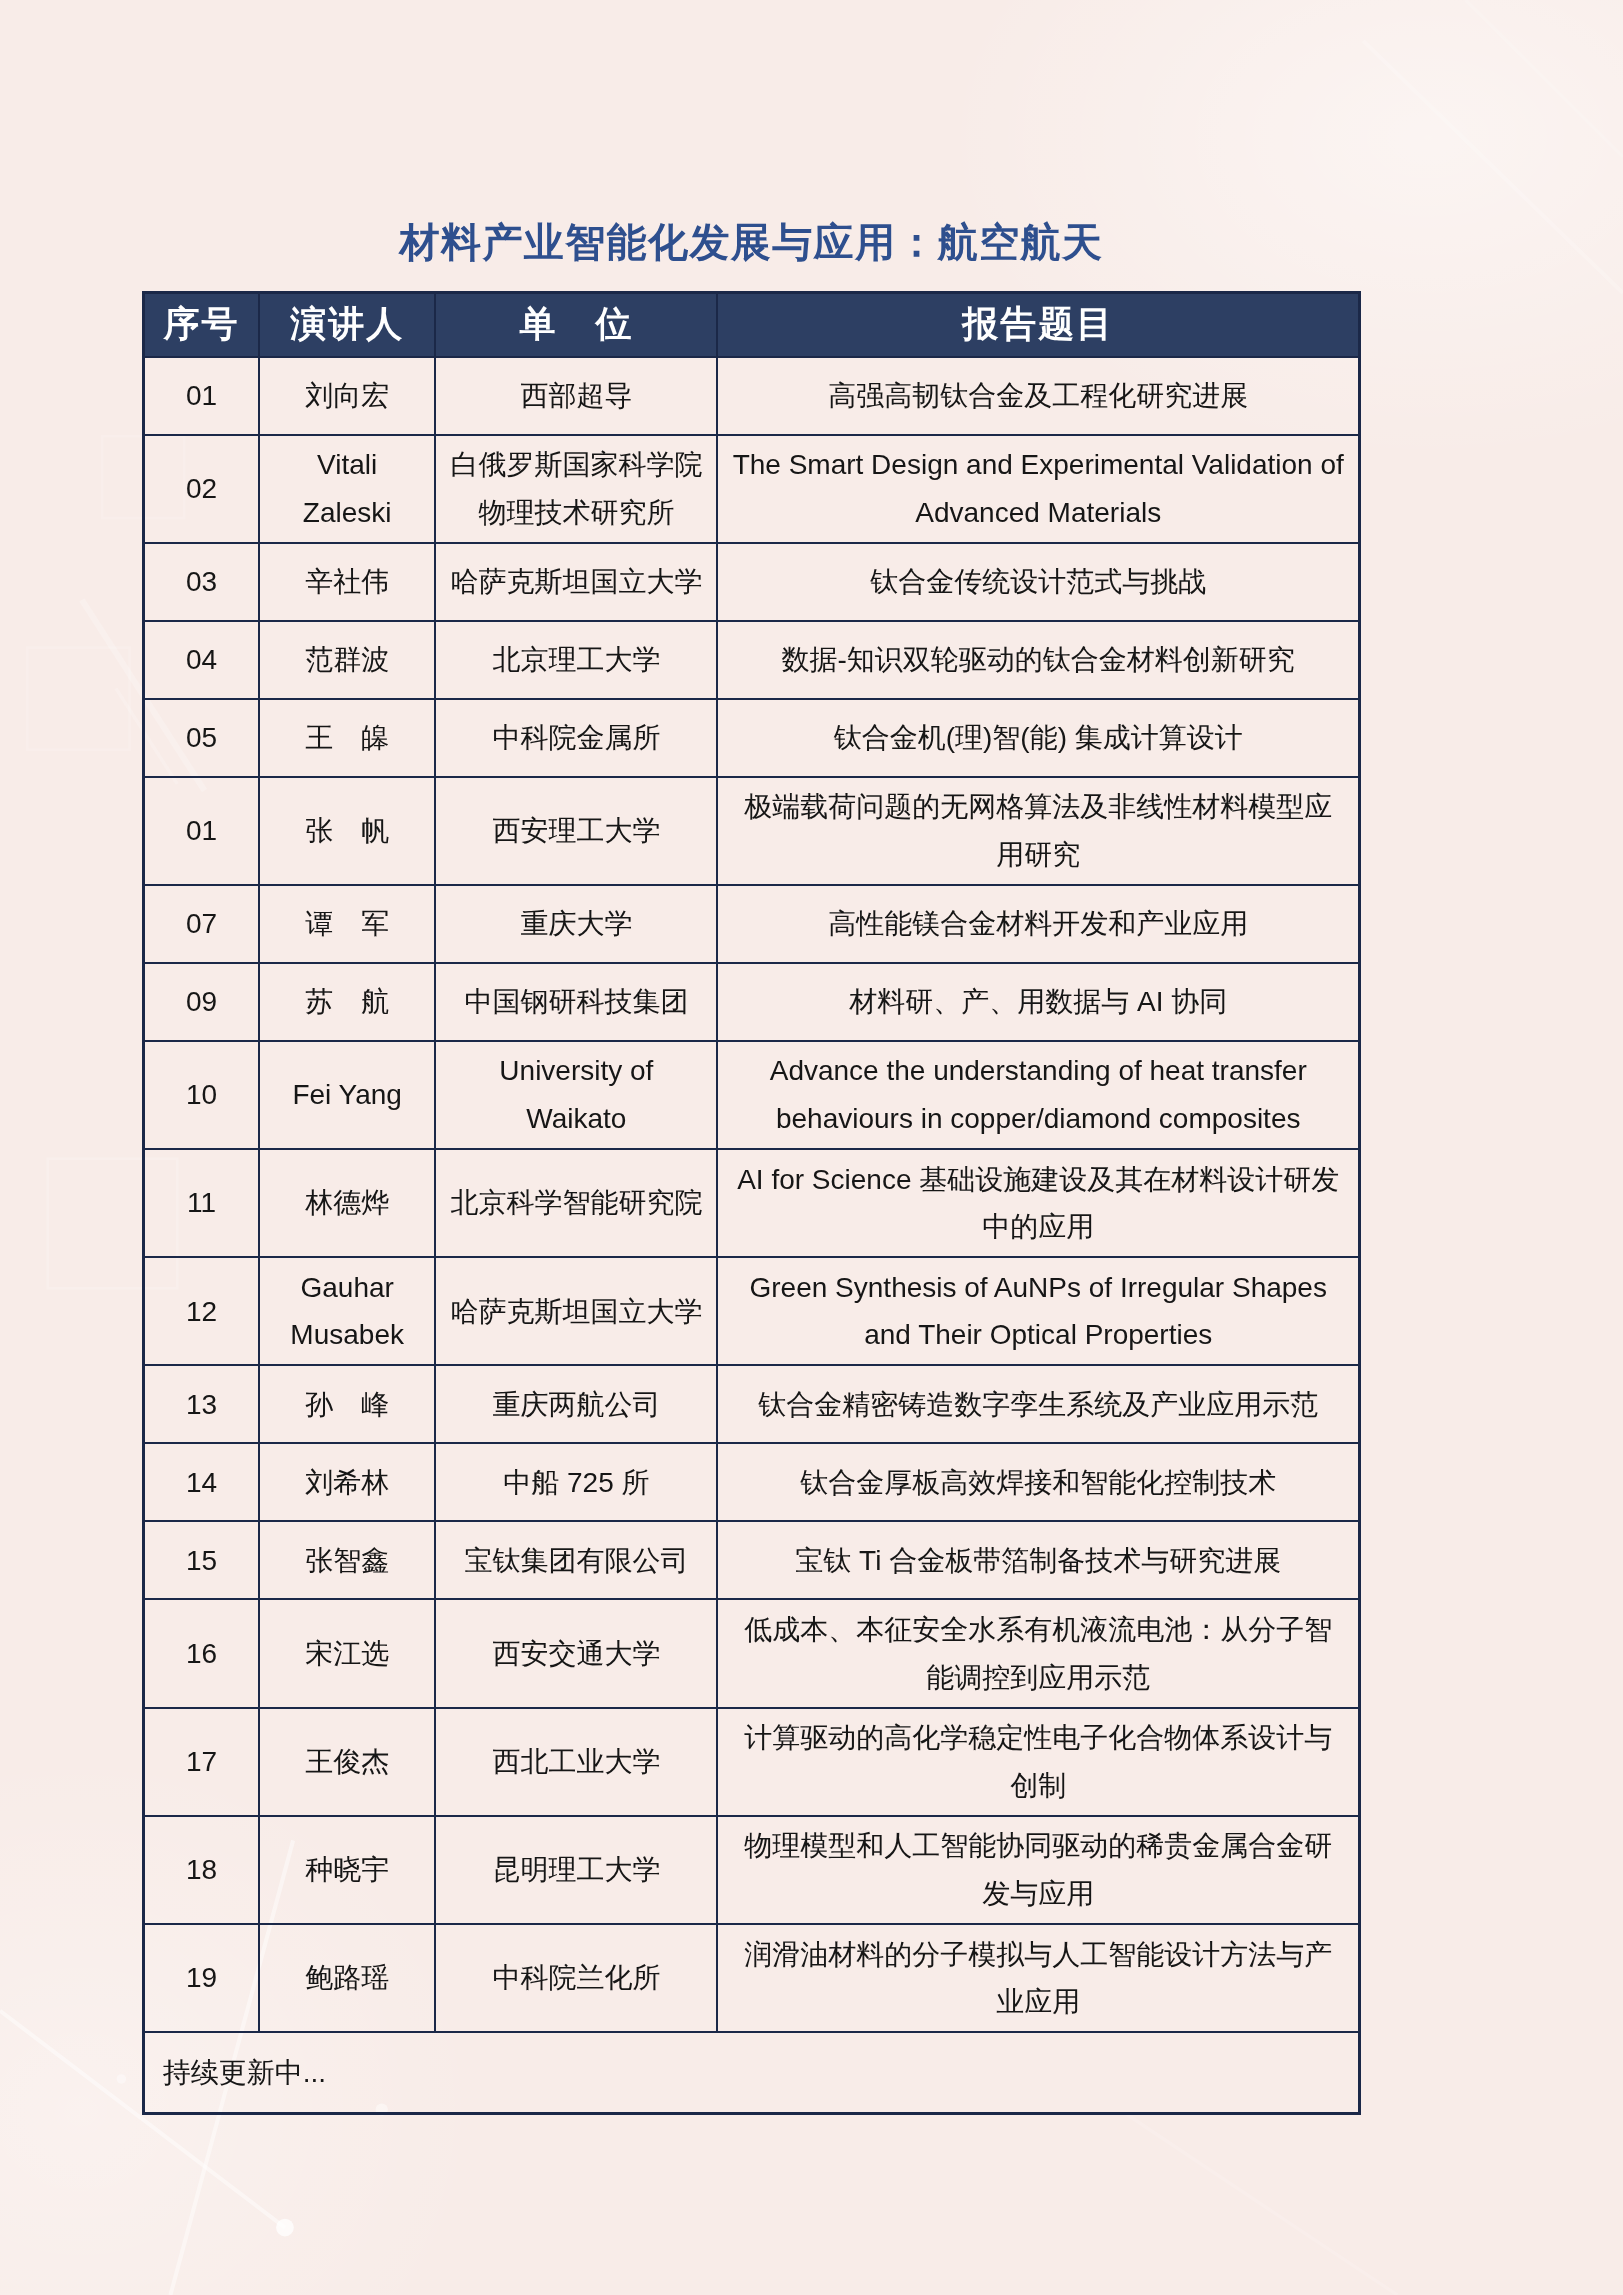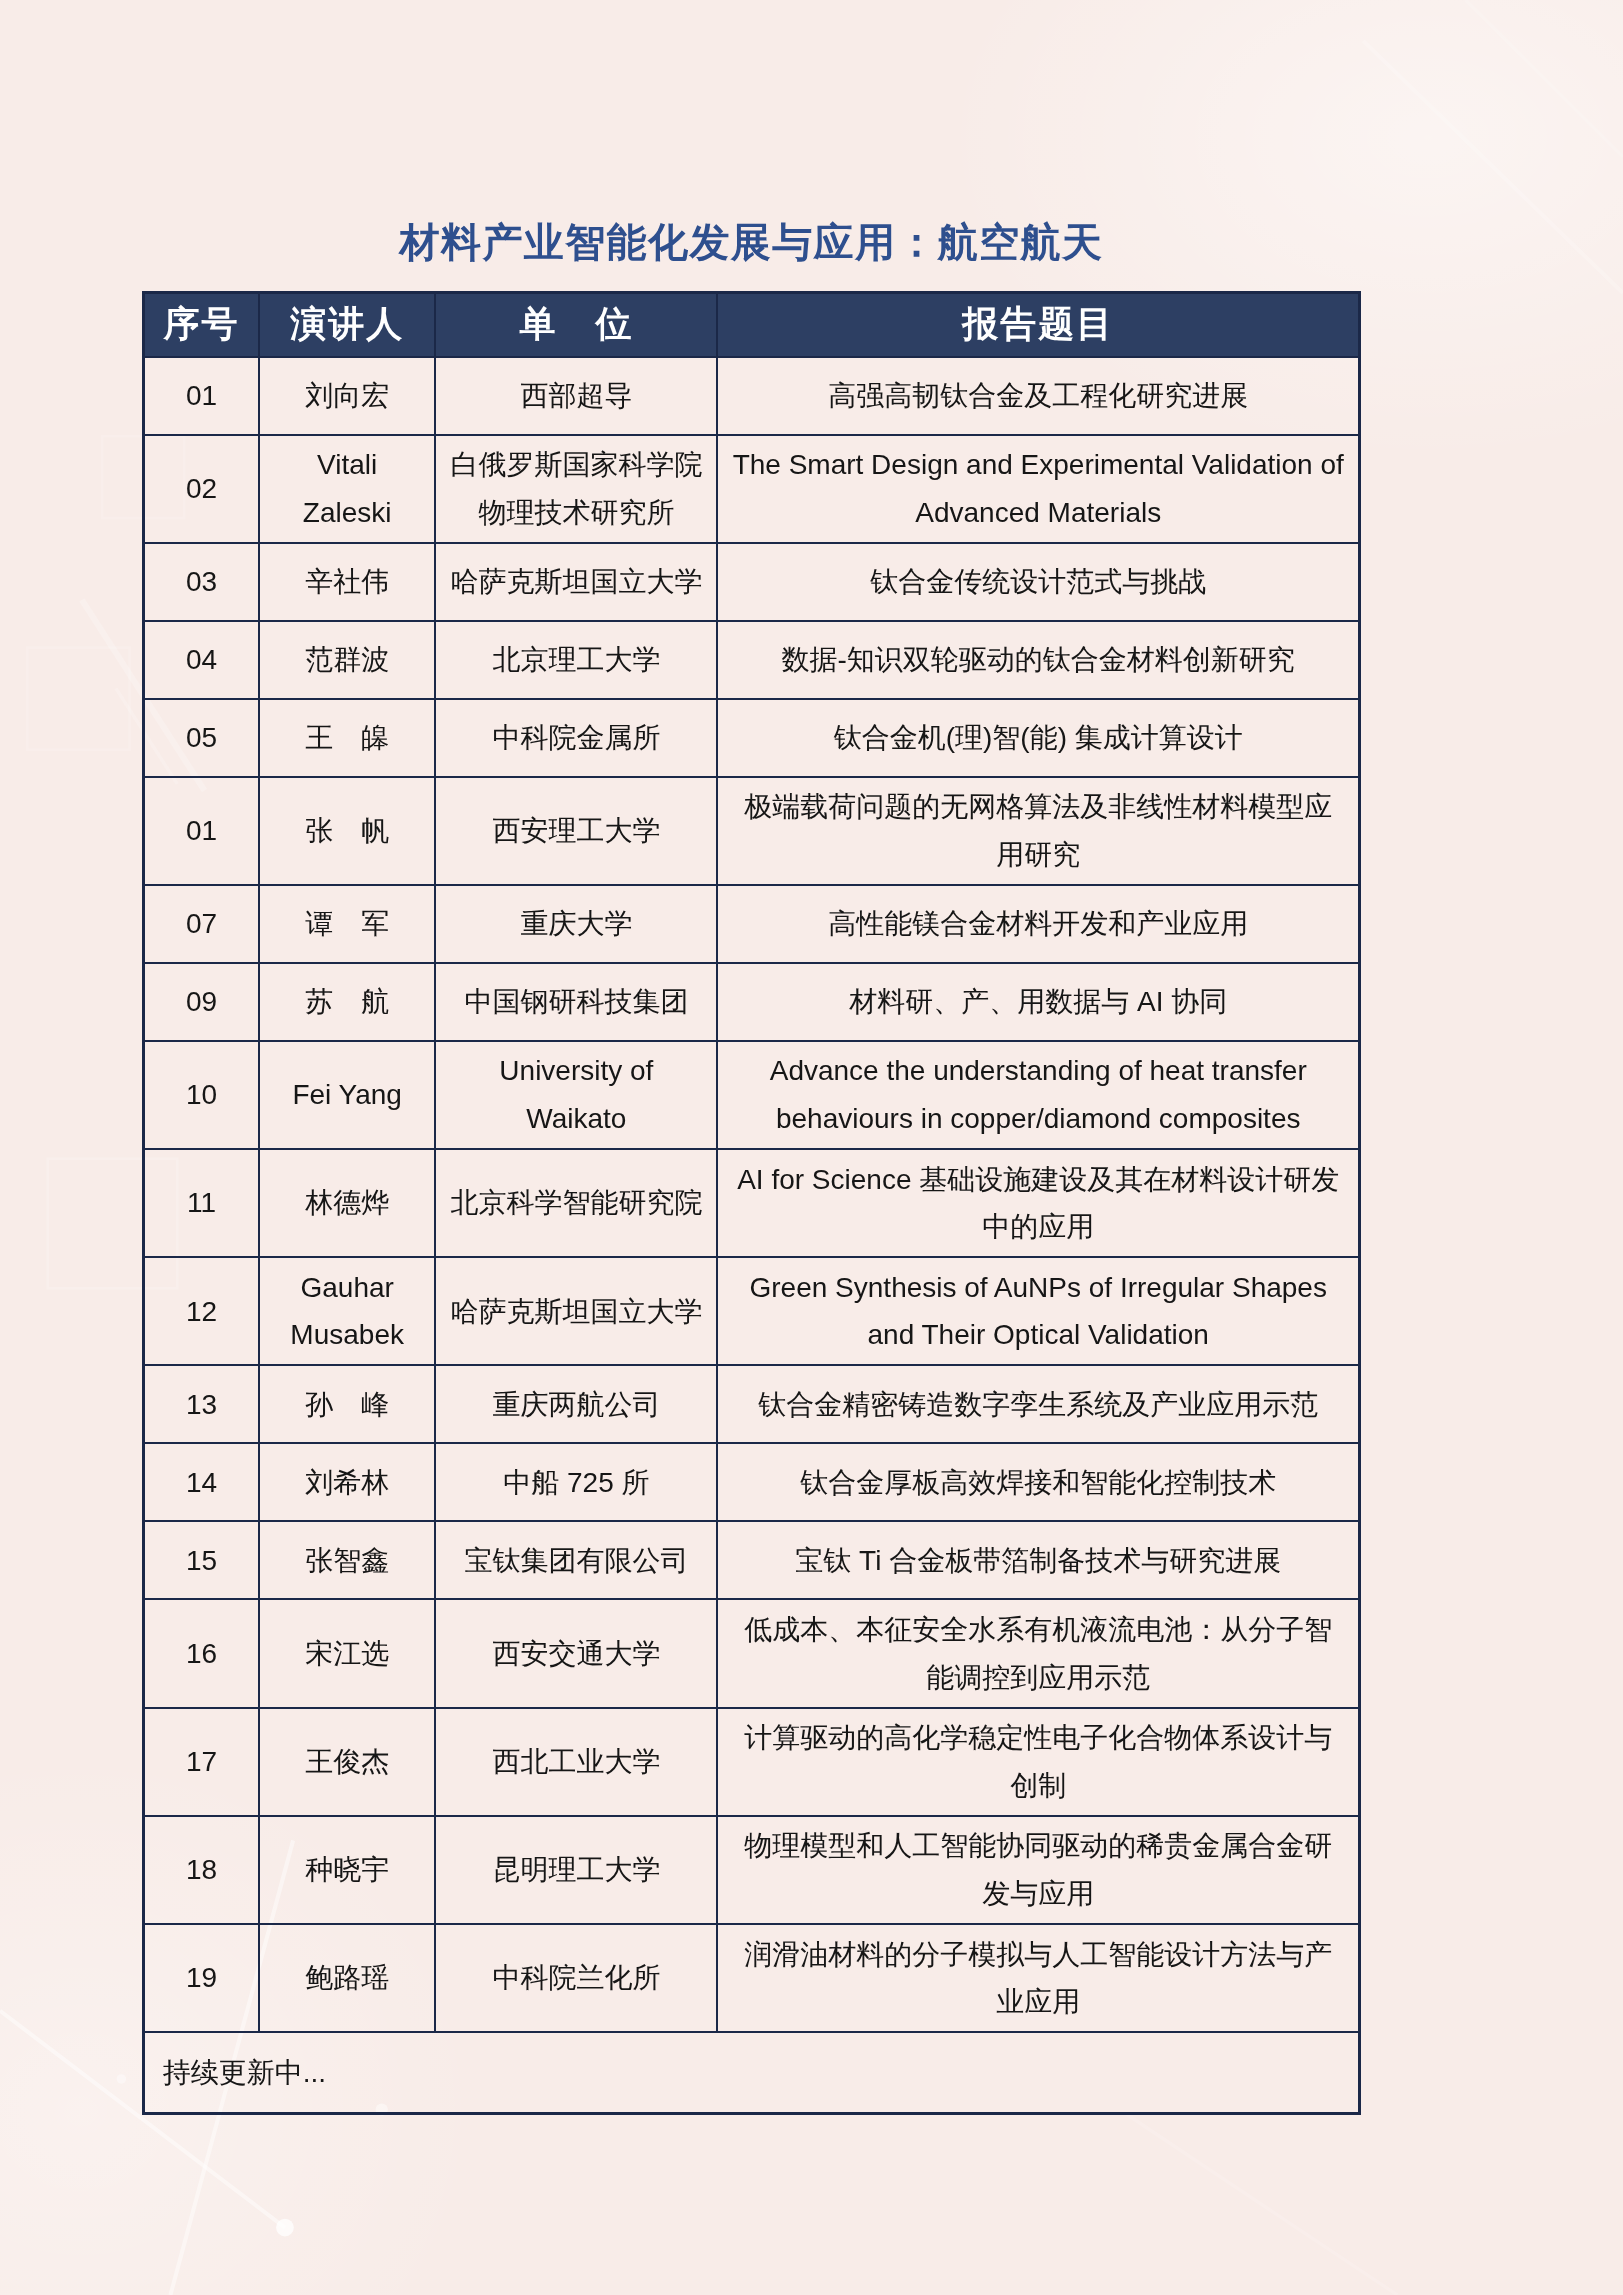--- a/index.html
+++ b/index.html
@@ -179,21 +179,21 @@
     <td class="c-no">11</td>
     <td class="c-sp">林德烨</td>
     <td class="c-org">北京科学智能研究院</td>
     <td class="c-topic">AI for Science 基础设施建设及其在材料设计研发中的应用</td>
   </tr>
 
   <tr class="row">
     <td class="c-no">12</td>
     <td class="c-sp">Gauhar Musabek</td>
     <td class="c-org">哈萨克斯坦国立大学</td>
-    <td class="c-topic">Green Synthesis of AuNPs of Irregular Shapes and Their Optical Validation</td>
+    <td class="c-topic">Green Synthesis of AuNPs of Irregular Shapes and Their Optical Properties</td>
   </tr>
 
   <tr class="row">
     <td class="c-no">13</td>
     <td class="c-sp">孙　峰</td>
     <td class="c-org">重庆两航公司</td>
     <td class="c-topic">钛合金精密铸造数字孪生系统及产业应用示范</td>
   </tr>
 
   <tr class="row">

